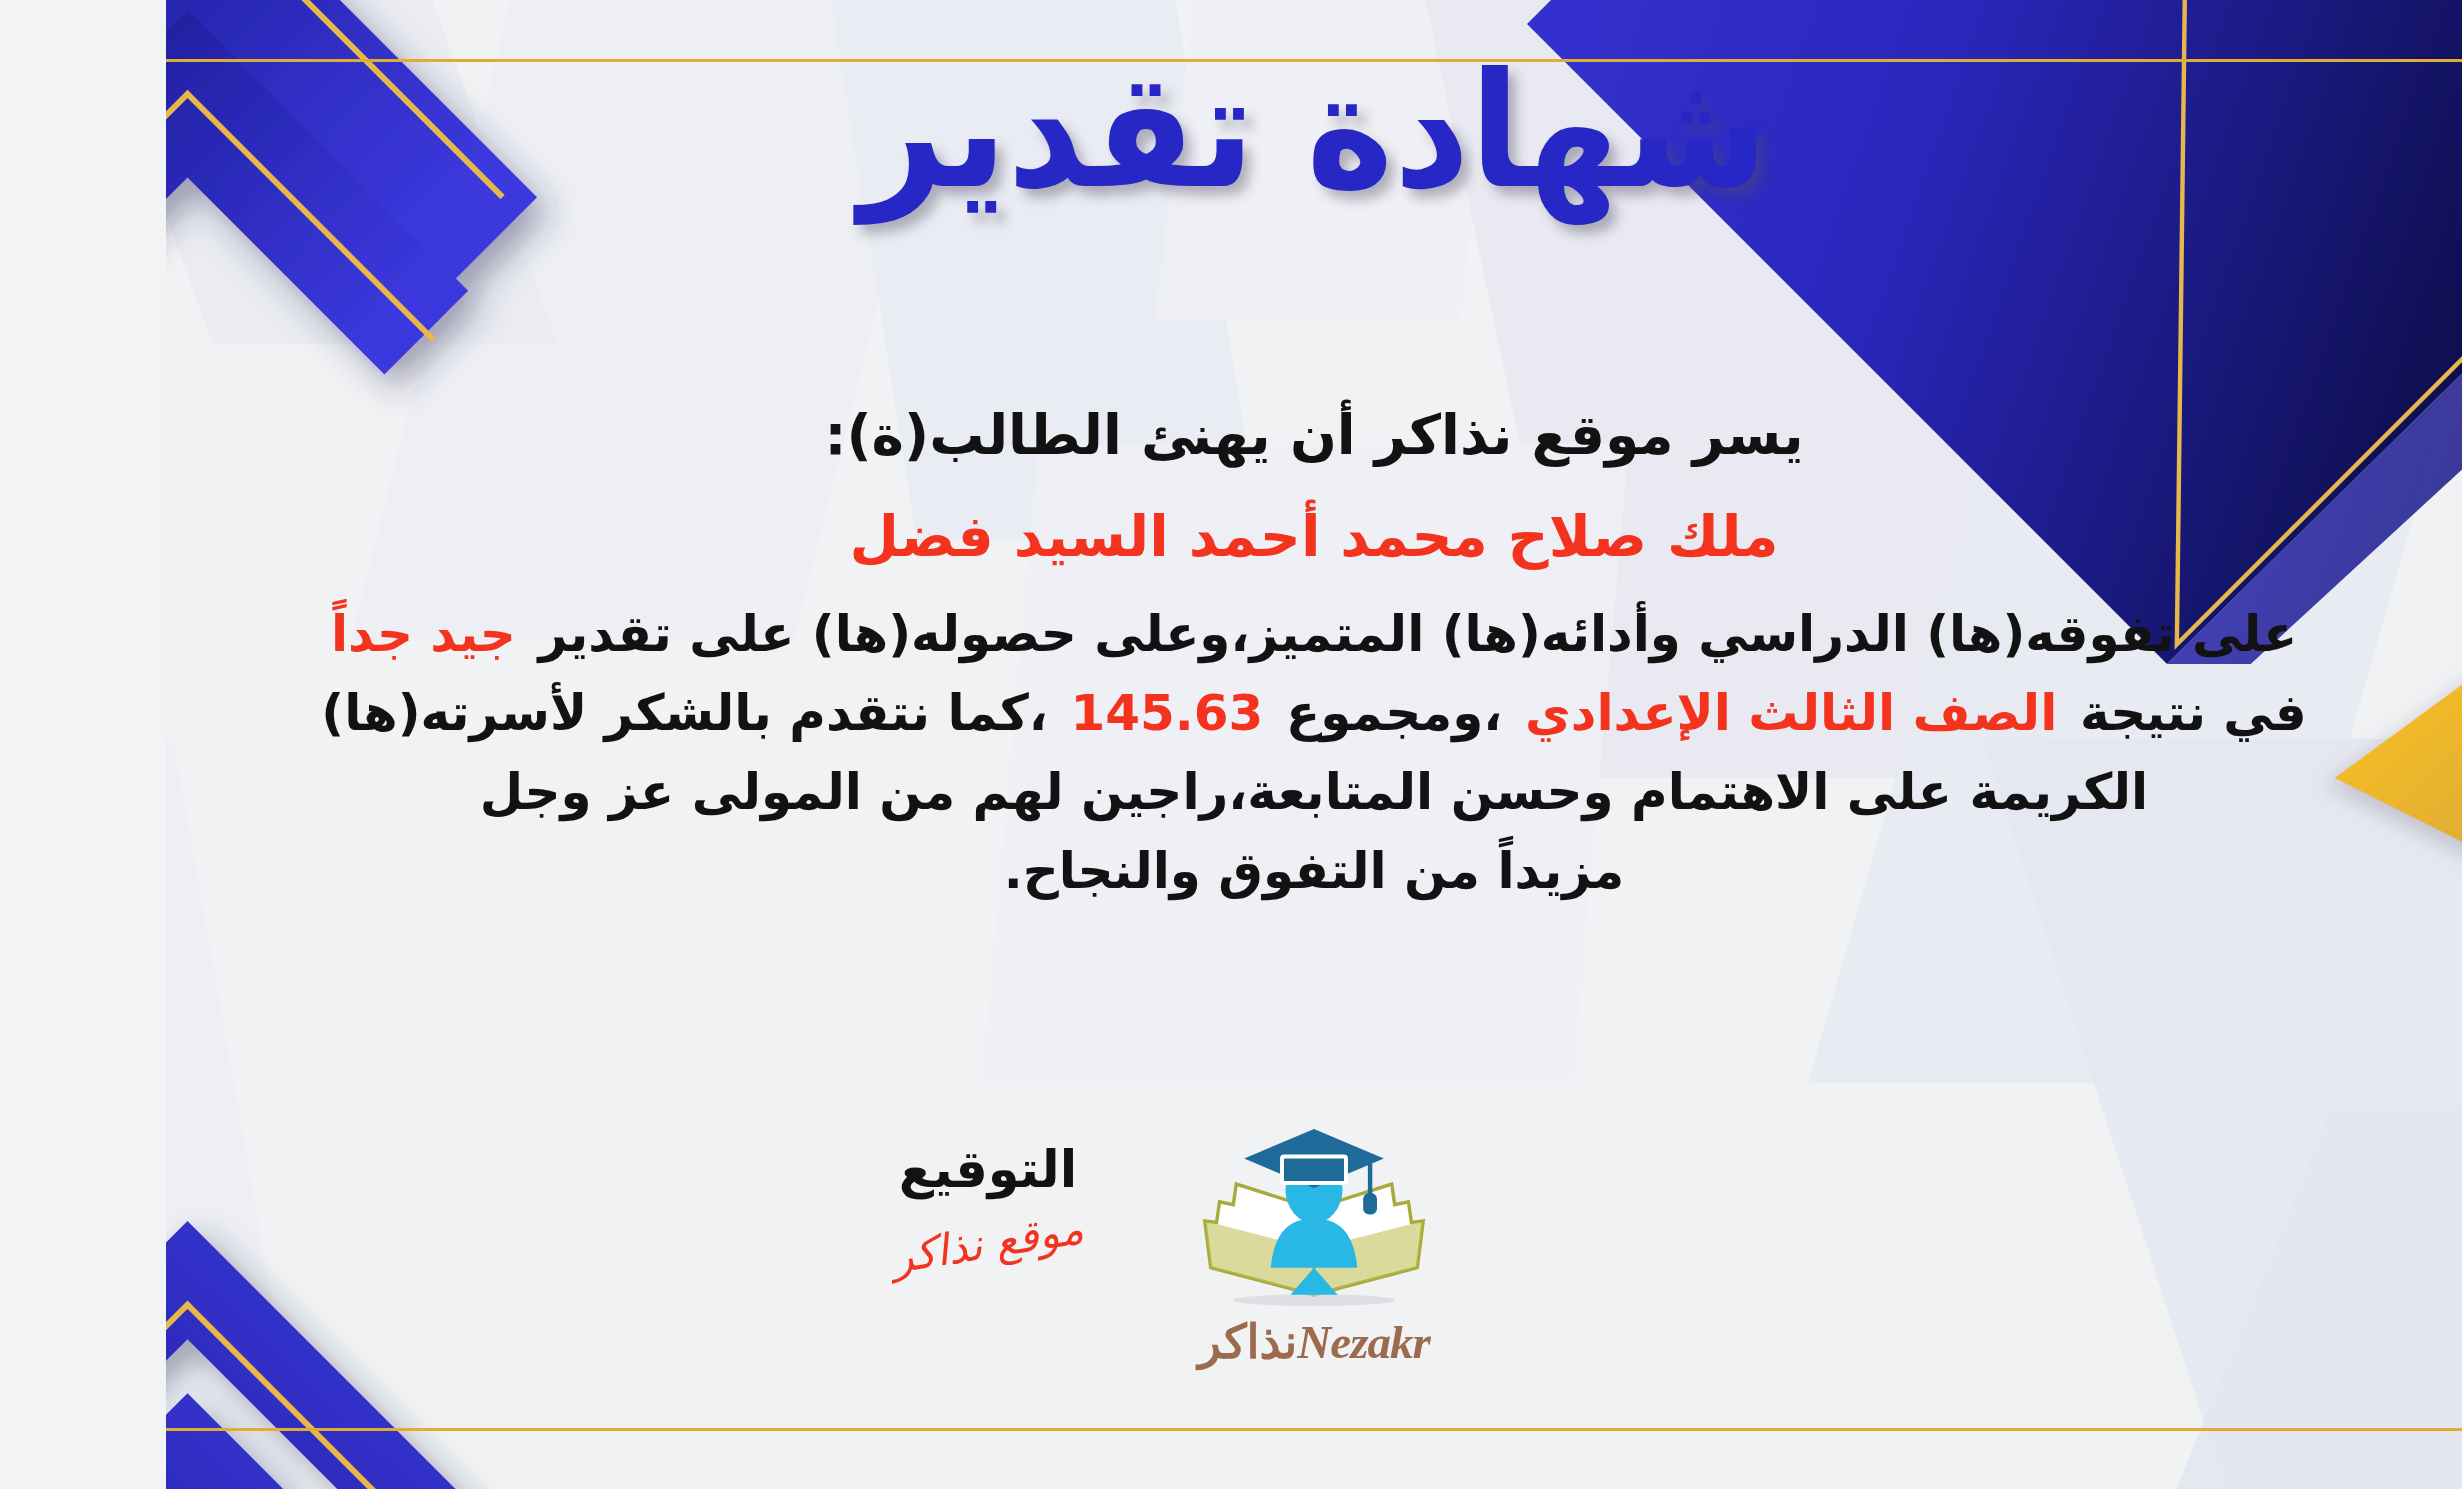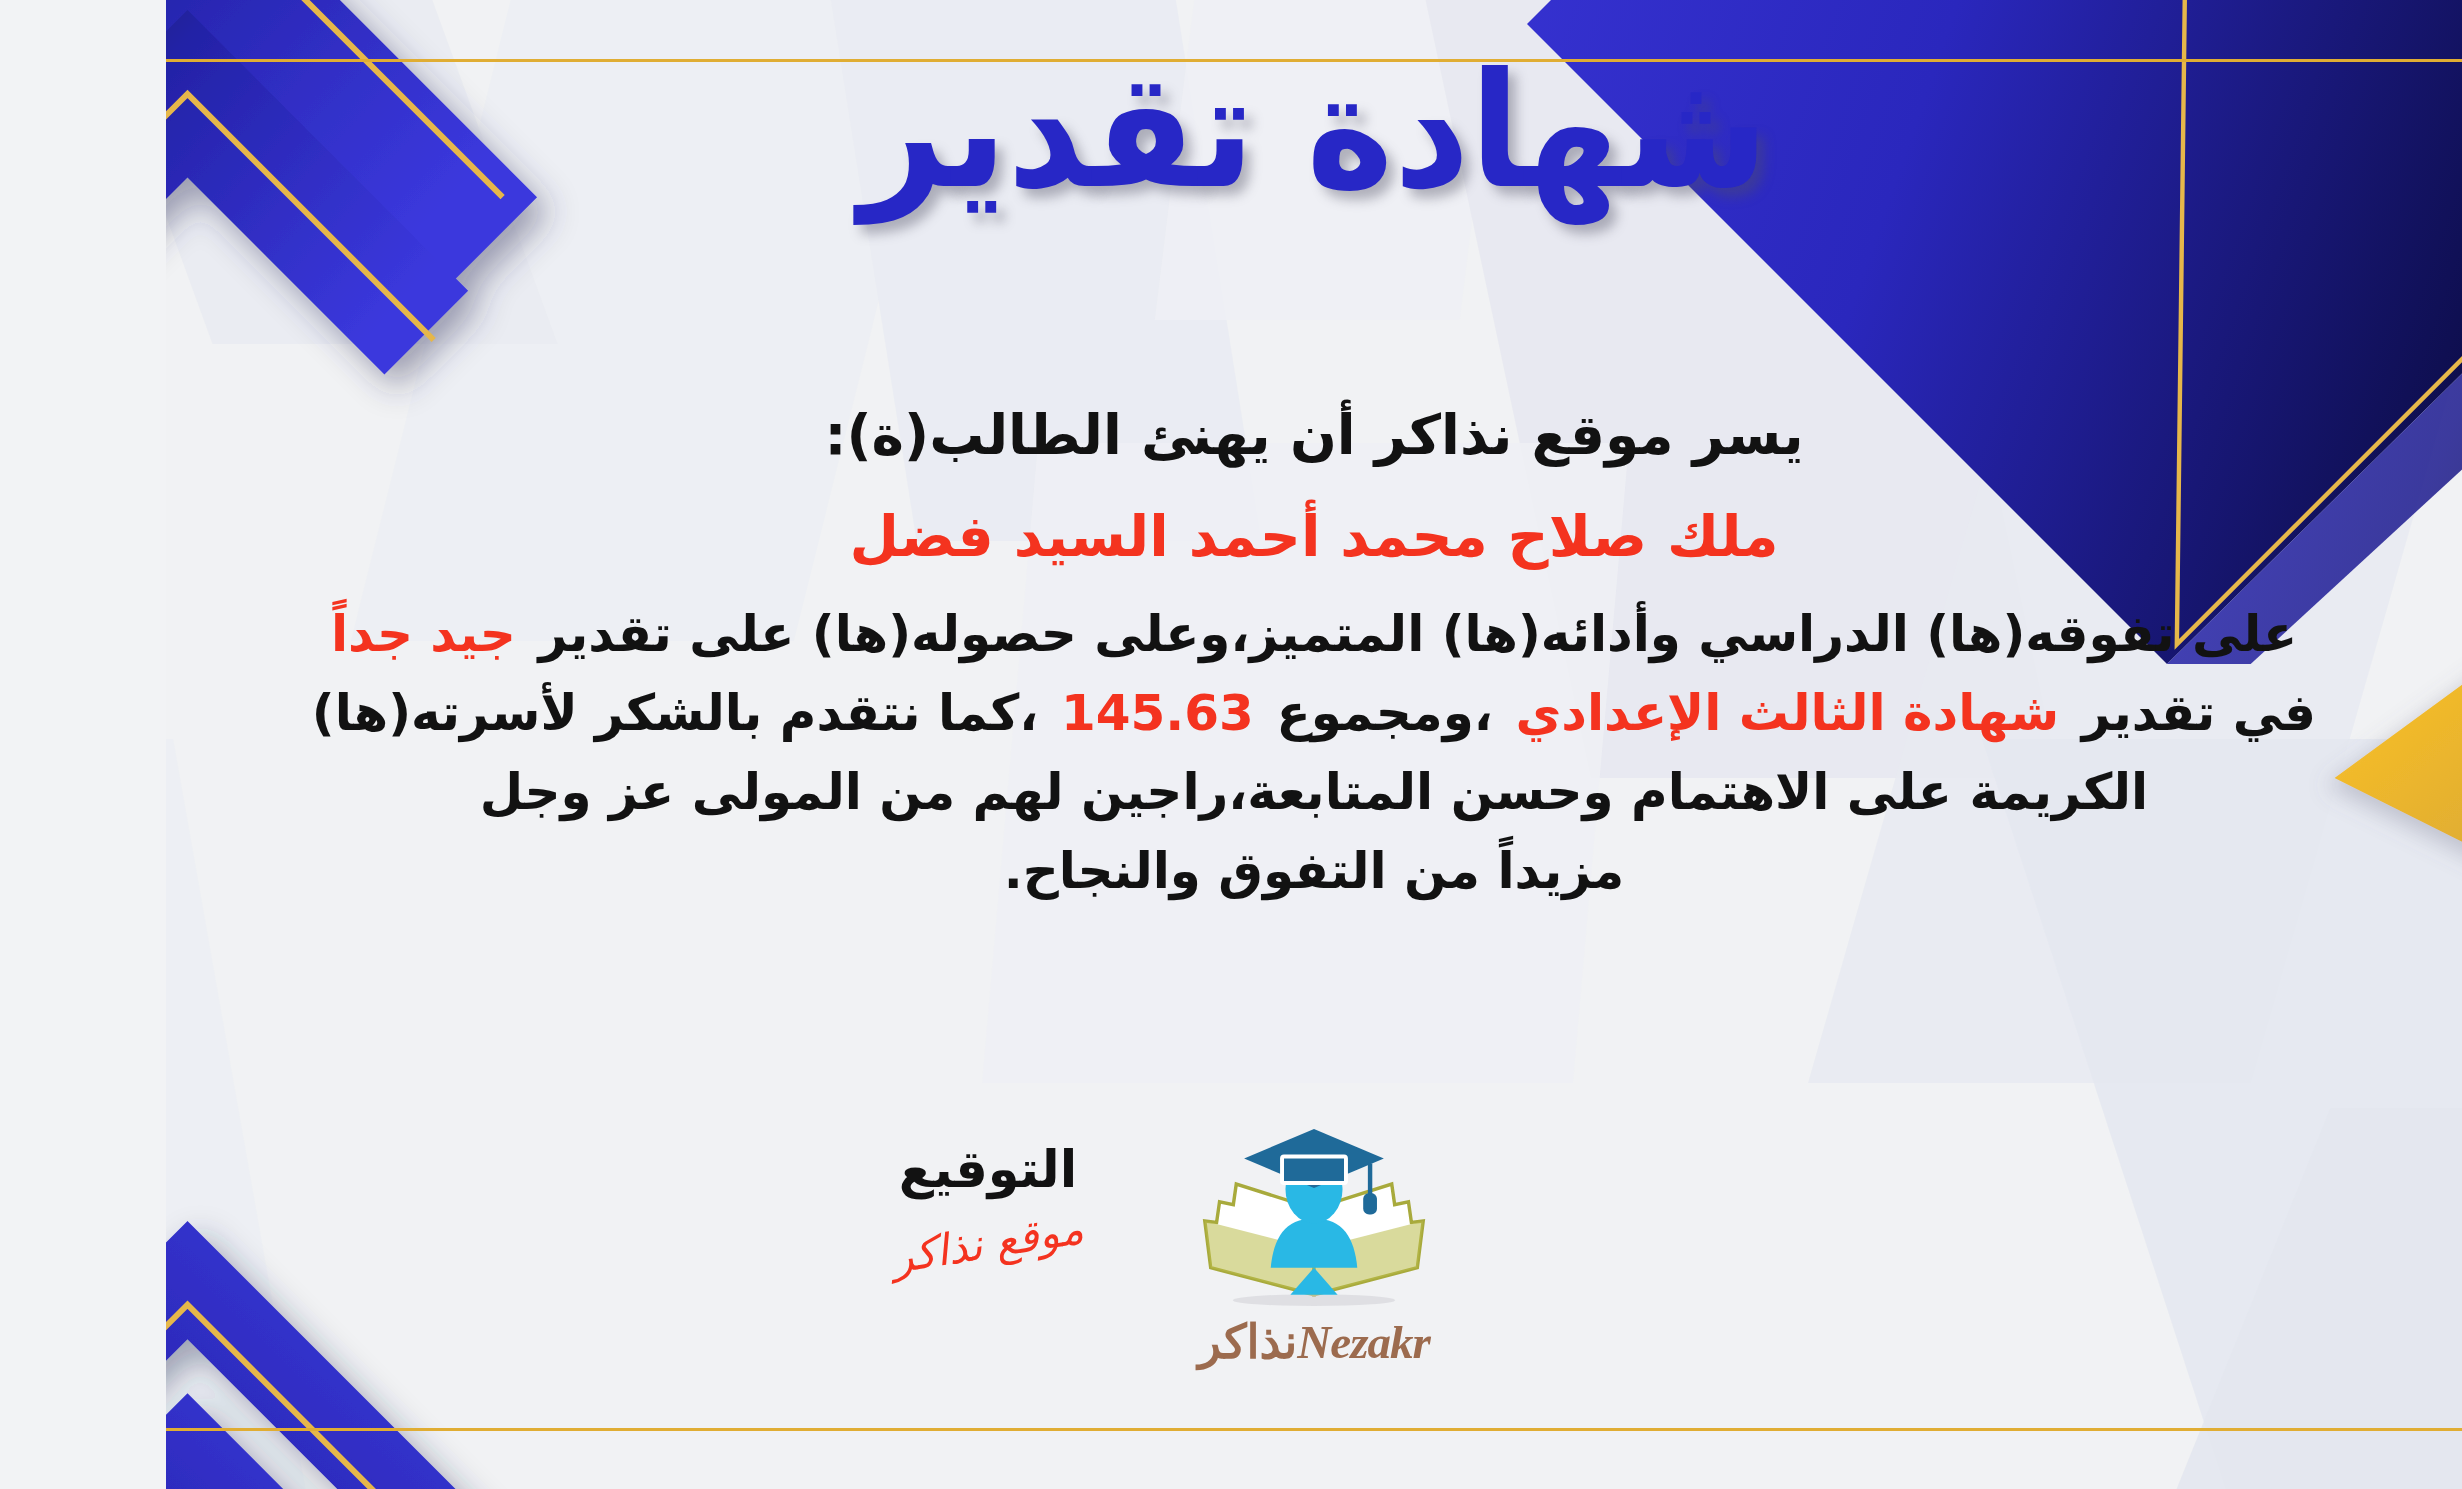--- a/index.html
+++ b/index.html
@@ -243,21 +243,21 @@
 
     <div class="line l1">يسر موقع نذاكر أن يهنئ الطالب(ة):</div>
 
     <div class="name">ملك صلاح محمد أحمد السيد فضل</div>
 
     <div class="line l3">
       <span>على تفوقه(ها) الدراسي وأدائه(ها) المتميز،وعلى حصوله(ها) على تقدير</span><span class="sp"></span><span class="hl">جيد جداً</span>
     </div>
 
     <div class="line l4">
-      <span>في تقدير</span><span class="sp"></span><span class="hl">شهادة الثالث الإعدادي</span><span class="sp"></span><span>،ومجموع</span><span class="sp"></span><span class="hl">145.63</span><span class="sp"></span><span>،كما نتقدم بالشكر لأسرته(ها)</span>
+      <span>في نتيجة</span><span class="sp"></span><span class="hl">الصف الثالث الإعدادي</span><span class="sp"></span><span>،ومجموع</span><span class="sp"></span><span class="hl">145.63</span><span class="sp"></span><span>،كما نتقدم بالشكر لأسرته(ها)</span>
     </div>
 
     <div class="line l5">الكريمة على الاهتمام وحسن المتابعة،راجين لهم من المولى عز وجل</div>
 
     <div class="line l6">مزيداً من التفوق والنجاح.</div>
   </div>
 
   <div class="footer">
 
     <div class="sign-area">

